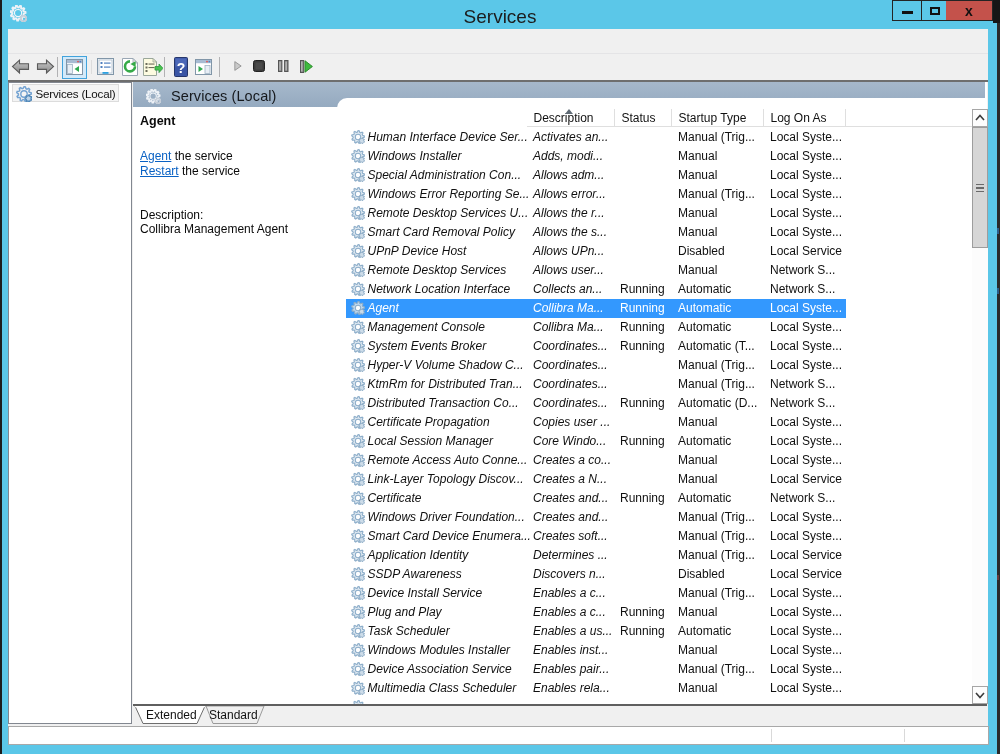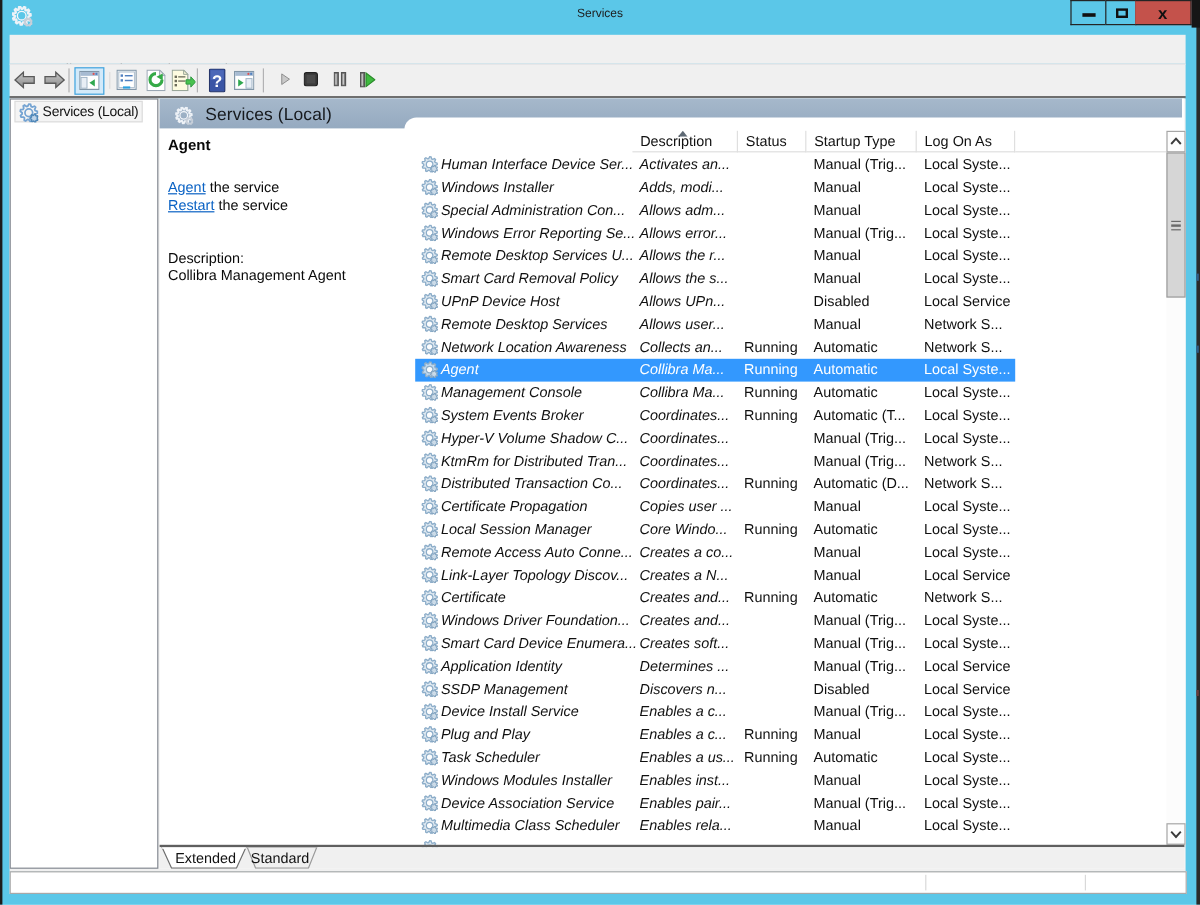--- a/index.html
+++ b/index.html
@@ -2,21 +2,21 @@
 <html><head><meta charset="utf-8"><style>
 * { margin:0; padding:0; box-sizing:border-box; }
 html,body { width:1000px; height:754px; overflow:hidden; }
 body { font-family:"Liberation Sans", sans-serif; position:relative; background:#5bc7e8; }
 .abs { position:absolute; }
 
 #edgeL { left:0; top:0; width:2px; height:754px; background:#1c1c1c; }
 #edgeR { left:997px; top:0; width:3px; height:754px; background:#2a2a2a; }
 #edgeTR { left:993px; top:0; width:7px; height:23px; background:#161616; }
 
-#title { left:0; top:6px; width:1000px; text-align:center; font-size:10px; color:#1c1c1c; }
+#title { left:0; top:6px; width:1000px; text-align:center; font-size:19px; color:#1c1c1c; }
 .wbtn { top:0; height:21px; border:1px solid #242424; }
 #bmin { left:892px; width:29px; border-right:none; }
 #bmax { left:921px; width:26px; }
 #bclose { left:946px; width:47px; background:#c4524b; border-left:none; }
 #bmin span { position:absolute; left:9px; top:10px; width:11px; height:3px; background:#111; }
 #bmax span { position:absolute; left:8px; top:6px; width:10px; height:8px; border:2px solid #111; }
 #bclose span { position:absolute; left:0; right:0; top:2px; text-align:center; font-size:14px; font-weight:bold; color:#111; }
 
 #menubar { left:8px; top:29px; width:980px; height:24px; background:#f0f0f0; font-size:12px; color:#111; }
 #menubar span { position:absolute; top:22px;padding-left:28px; }
@@ -311,21 +311,21 @@
     <span class="c n">Remote Desktop Services</span>
     <span class="c d">Allows user...</span>
     <span class="c s"></span>
     <span class="c t">Manual</span>
     <span class="c l">Network S...</span>
   </div>
 <div class="row" style="top:279.8px">
     <svg class="ricon" width="14" height="14" viewBox="0 0 16 16">
       <use href="#gear"></use>
     </svg>
-    <span class="c n">Network Location Awareness</span>
+    <span class="c n">Network Location Interface</span>
     <span class="c d">Collects an...</span>
     <span class="c s">Running</span>
     <span class="c t">Automatic</span>
     <span class="c l">Network S...</span>
   </div>
 <div class="row sel" style="top:298.8px">
     <svg class="ricon" width="14" height="14" viewBox="0 0 16 16">
       <use href="#gear"></use>
     </svg>
     <span class="c n">Agent</span>
@@ -461,21 +461,21 @@
     <span class="c n">Application Identity</span>
     <span class="c d">Determines ...</span>
     <span class="c s"></span>
     <span class="c t">Manual (Trig...</span>
     <span class="c l">Local Service</span>
   </div>
 <div class="row" style="top:564.8px">
     <svg class="ricon" width="14" height="14" viewBox="0 0 16 16">
       <use href="#gear"></use>
     </svg>
-    <span class="c n">SSDP Management</span>
+    <span class="c n">SSDP Awareness</span>
     <span class="c d">Discovers n...</span>
     <span class="c s"></span>
     <span class="c t">Disabled</span>
     <span class="c l">Local Service</span>
   </div>
 <div class="row" style="top:583.8px">
     <svg class="ricon" width="14" height="14" viewBox="0 0 16 16">
       <use href="#gear"></use>
     </svg>
     <span class="c n">Device Install Service</span>

